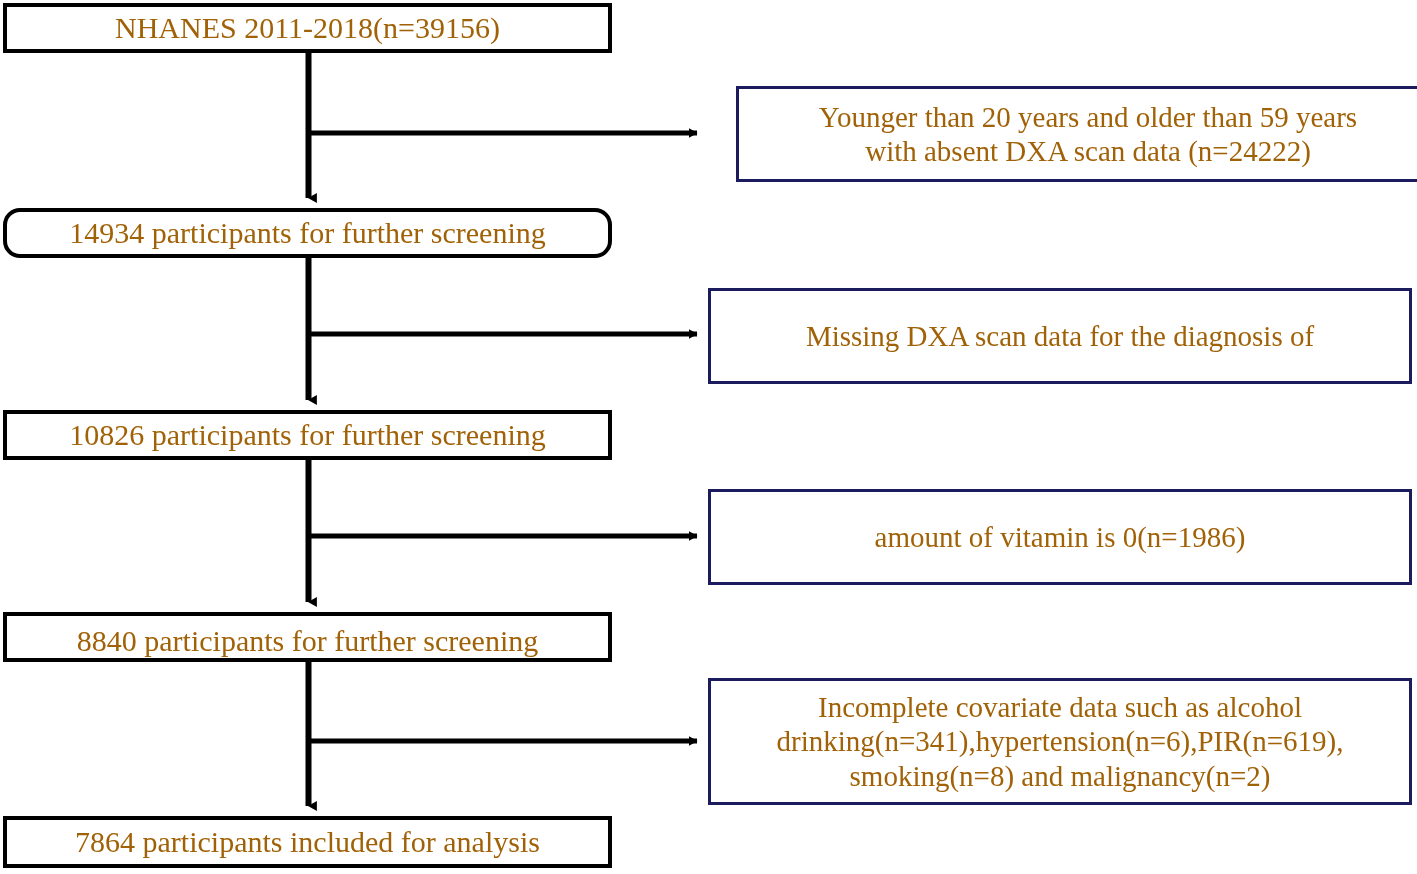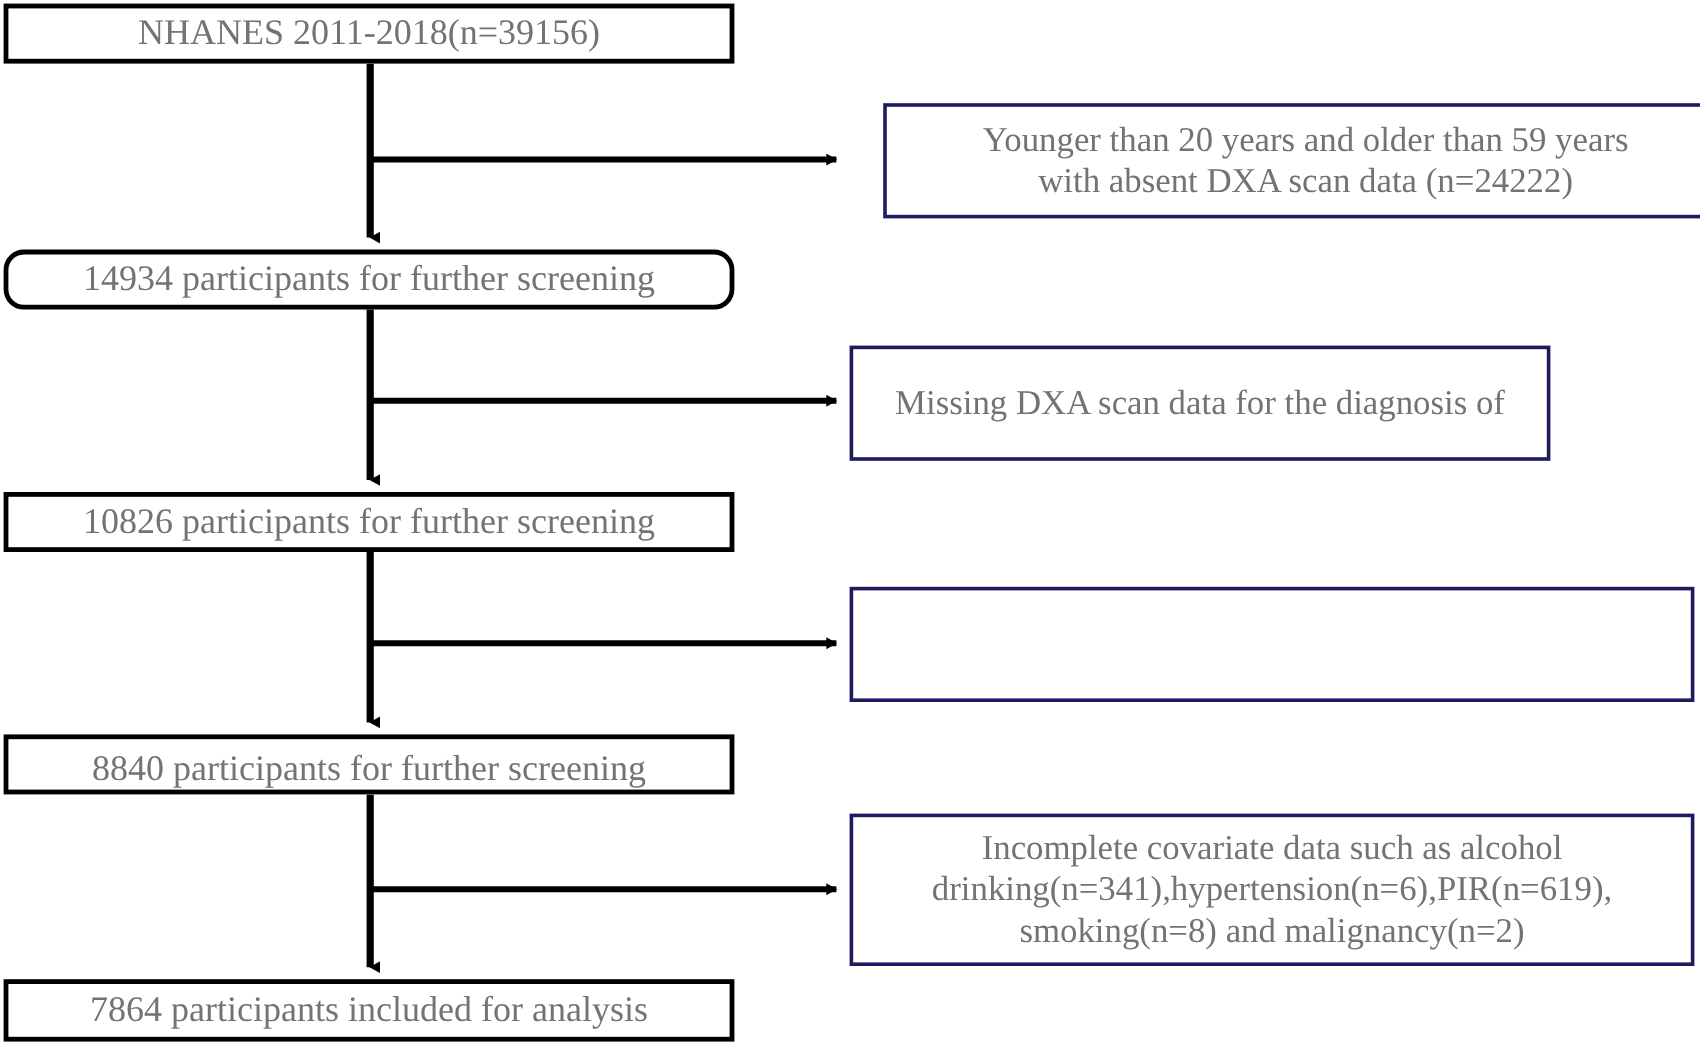--- a/index.html
+++ b/index.html
@@ -33,21 +33,21 @@
   }
 
   .node {
     position: absolute;
     box-sizing: border-box;
     background: #ffffff;
     display: flex;
     align-items: center;
     justify-content: center;
     text-align: center;
-    color: #737373;
+    color: #a16207;
     line-height: 1.18;
   }
 
   .node-main {
     border: 4px solid #000000;
     font-size: 30px;
   }
 
   .node-excl {
     border: 3px solid #1b1b5e;
@@ -130,28 +130,29 @@
     </div>
   </div>
 
   <div class="node node-excl" style="left:708px; top:86px; width:704px; height:96px;margin-left:28px;">
     <div class="node-inner">
       <span class="node-line">Younger than 20 years and older than 59 years</span>
       <span class="node-line">with absent DXA scan data (n=24222)</span>
     </div>
   </div>
 
-  <div class="node node-excl" style="left:708px; top:288px; width:584px; height:96px;">
+  <div class="node node-excl" style="left:708px; top:288px; width:704px; height:96px;">
     <div class="node-inner">
       <span class="node-line">Missing DXA scan data for the diagnosis of</span>
     </div>
   </div>
 
   <div class="node node-excl" style="left:708px; top:489px; width:704px; height:96px;">
     <div class="node-inner">
+      <span class="node-line">amount of vitamin is 0(n=1986)</span>
     </div>
   </div>
 
   <div class="node node-excl" style="left:708px; top:678px; width:704px; height:127px;">
     <div class="node-inner">
       <span class="node-line">Incomplete covariate data such as alcohol</span>
       <span class="node-line">drinking(n=341),hypertension(n=6),PIR(n=619),</span>
       <span class="node-line">smoking(n=8) and malignancy(n=2)</span>
     </div>
   </div>

